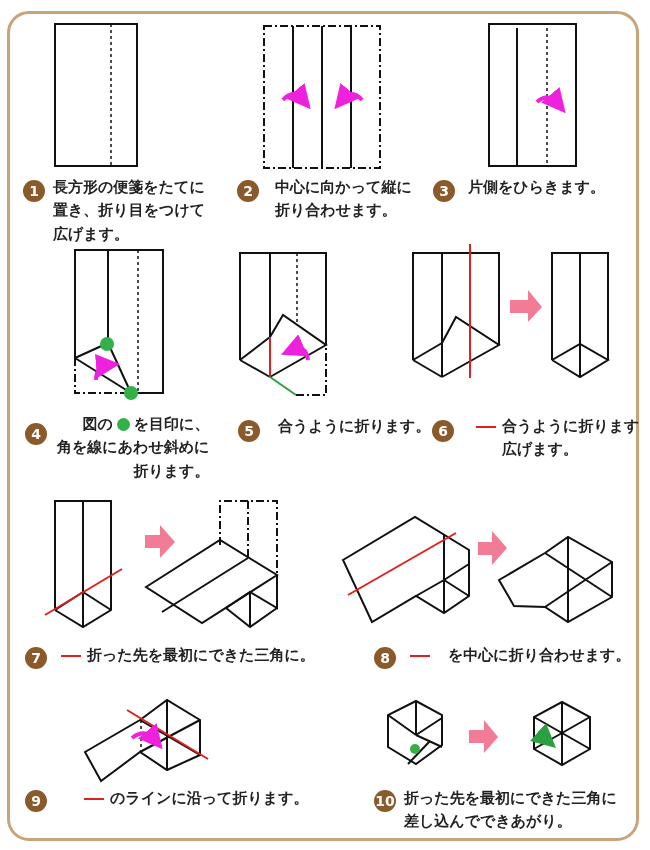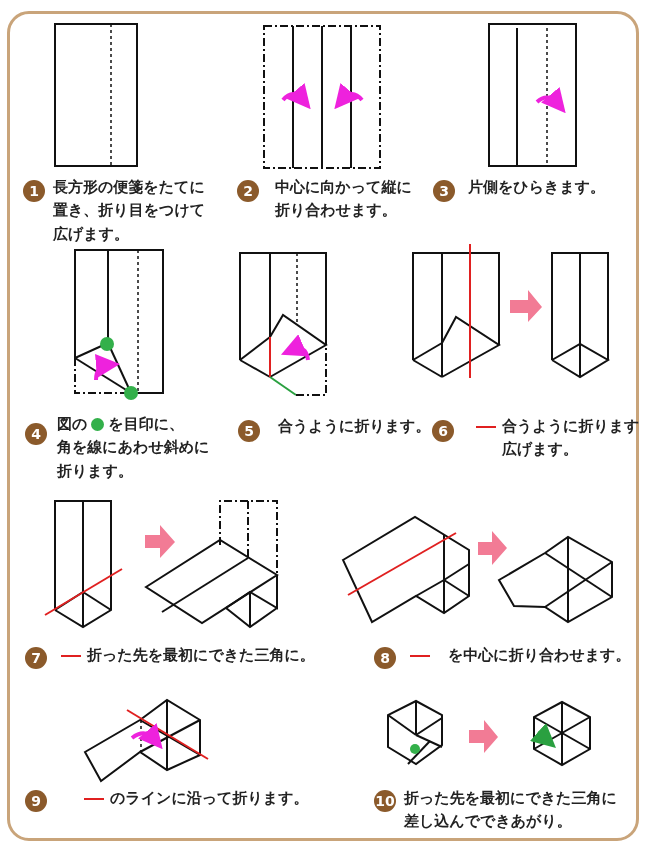--- a/index.html
+++ b/index.html
@@ -160,21 +160,21 @@
   <div class="line-txt">中心に向かって縦に</div>
   <div class="line-txt">折り合わせます。</div>
 </div>
 
 <div class="num" style="left:433px;top:180px;">3</div>
 <div class="step" style="left:468px;top:176px;">
   <div class="line-txt">片側をひらきます。</div>
 </div>
 
 <div class="num" style="left:25px;top:423px;">4</div>
-<div class="step" style="left:57px;top:413px;">
+<div class="step" style="left:57px;top:413px;text-align:right;">
   <div class="line-txt"><span>図の</span><span class="dot-green"></span><span>を目印に、</span></div>
   <div class="line-txt">角を線にあわせ斜めに</div>
   <div class="line-txt">折ります。</div>
 </div>
 
 <div class="num" style="left:238px;top:420px;">5</div>
 <div class="step" style="left:278px;top:415px;">
   <div class="line-txt">合うように折ります。</div>
 </div>
 

